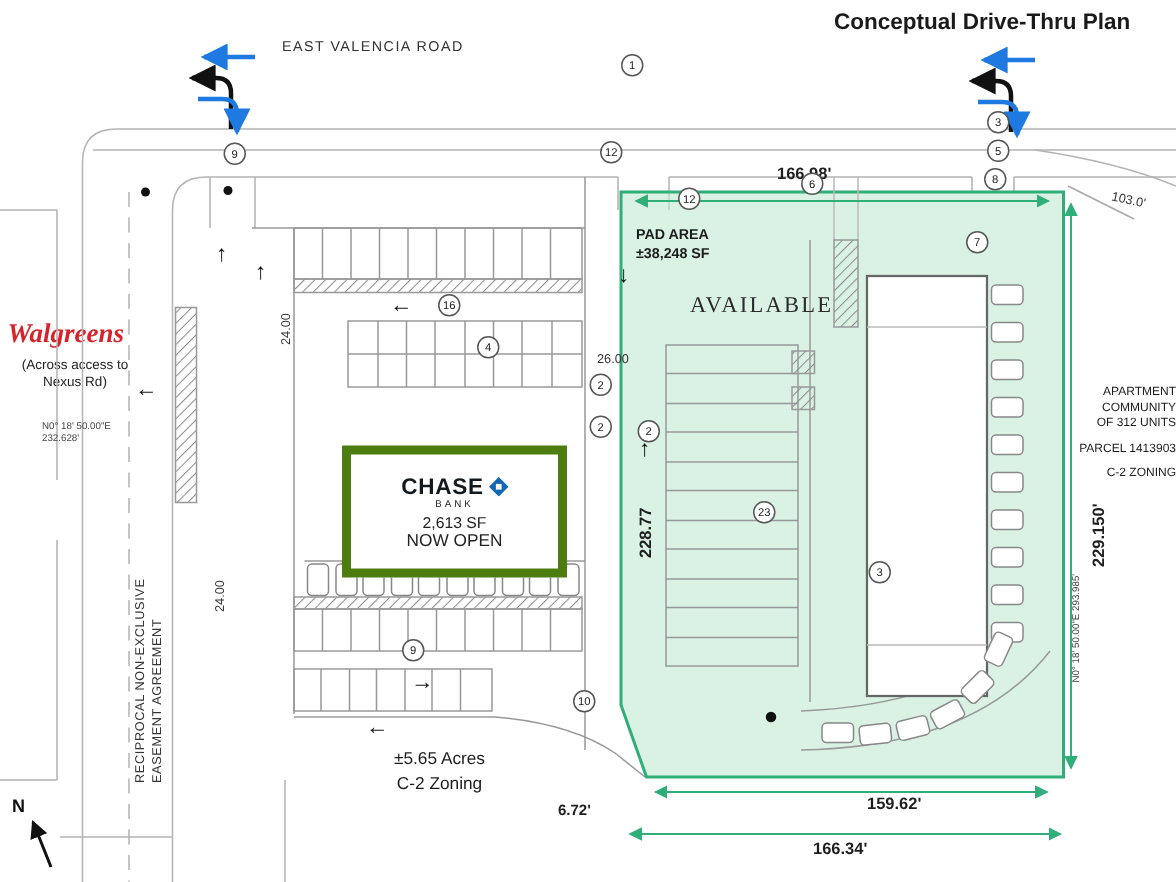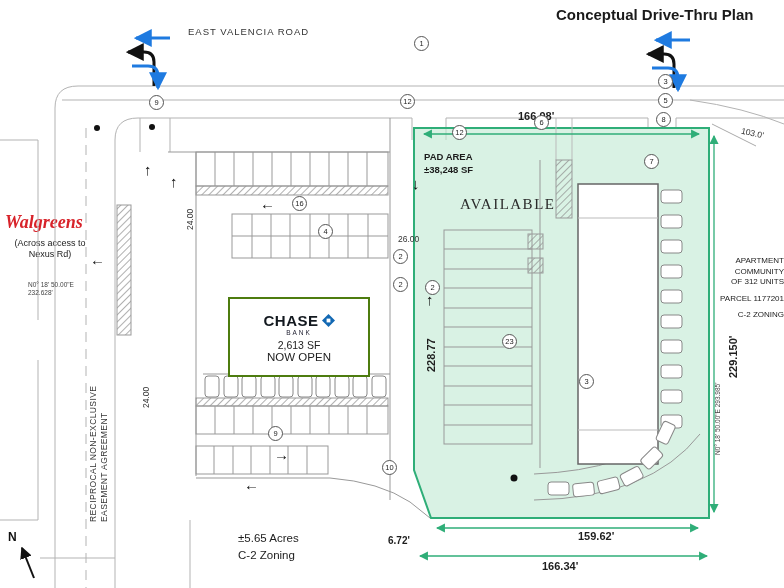--- a/index.html
+++ b/index.html
@@ -10,41 +10,41 @@
   .callout{position:absolute;width:13px;height:13px;border:1px solid #555;border-radius:50%;
            background:#fff;font-size:7.5px;line-height:13px;text-align:center;color:#222;z-index:5;}
   .flow{position:absolute;font-size:15px;font-weight:bold;color:#111;line-height:1;z-index:5;}
   .title{left:556px;top:6px;font-size:15px;font-weight:bold;color:#1a1a1a;}
   .roadlbl{left:188px;top:26px;font-size:9.5px;letter-spacing:1px;color:#333;}
   .wg-name{left:5px;top:212px;font-family:"Liberation Serif",serif;font-style:italic;font-weight:bold;
            font-size:18px;color:#d8232a;}
   .wg-note{left:6px;top:238px;width:88px;text-align:center;font-size:9px;line-height:11px;color:#222;}
   .easement{left:88px;top:522px;font-size:8.5px;letter-spacing:.4px;line-height:11px;color:#333;}
   .chase{position:absolute;left:228px;top:297px;width:138px;height:76px;background:#fff;
-         border:2px solid #4d7c0f;display:flex;flex-direction:column;align-items:center;
+         border:6px solid #4d7c0f;display:flex;flex-direction:column;align-items:center;
          justify-content:center;z-index:4;}
   .chase-row{display:flex;align-items:center;gap:3px;}
   .chase-name{font-size:15px;font-weight:bold;letter-spacing:.5px;color:#13191f;}
   .chase-sub{font-size:6.5px;letter-spacing:2px;color:#223;}
   .chase-sf{font-size:10.5px;margin-top:3px;}
   .chase-status{font-size:11.5px;font-weight:normal;}
   .padlbl{left:424px;top:150px;font-size:9.5px;font-weight:bold;line-height:13px;color:#1c1c1c;z-index:4;}
   .avail{left:460px;top:196px;font-size:15px;letter-spacing:1.5px;color:#2b2b2b;font-weight:500;z-index:4;font-family:Liberation Serif, serif;}
   .bldg{left:580px;top:286px;width:76px;text-align:center;font-size:8px;line-height:10px;
         color:#1c1c1c;white-space:normal;z-index:4;}
   .bldg span{display:block;}
   .bldg .sf{margin-top:14px;}
   .apt{left:710px;top:256px;width:74px;text-align:right;font-size:8px;line-height:10.5px;
        color:#1c1c1c;white-space:normal;}
   .apt span{display:block;}
   .apt .gap{margin-top:6px;}
   .dim{font-size:11px;font-weight:600;color:#1e1e1e;z-index:4;}
   .dimsm{font-size:8.5px;color:#333;z-index:4;}
   .survey{font-size:6.5px;line-height:8px;color:#444;z-index:4;}
-  .acres{left:238px;top:530px;width:110px;text-align:left;font-size:11.5px;line-height:17px;color:#1c1c1c;}
+  .acres{left:238px;top:498px;width:110px;text-align:center;font-size:11.5px;line-height:17px;color:#1c1c1c;}
   .acres span{display:block;}
   .compassN{left:8px;top:530px;font-size:12px;font-weight:bold;color:#111;}
   .block span{display:block;}
 </style>
 </head>
 <body>
 
 <div class="stage">
 
   <svg width="784" height="588" viewBox="0 0 784 588" style="position:absolute;left:0;top:0;z-index:1">
@@ -207,31 +207,31 @@
     <span>PAD AREA</span>
     <span>±38,248 SF</span>
   </div>
   <div class="t avail">AVAILABLE</div>
 
 
   <div class="t apt">
     <span>APARTMENT</span>
     <span>COMMUNITY</span>
     <span>OF 312 UNITS</span>
-    <span class="gap">PARCEL 1177201</span>
+    <span class="gap">PARCEL 1413903</span>
     <span class="gap">C-2 ZONING</span>
   </div>
 
   <div class="t dim" style="left:518px;top:110px">166.98'</div>
   <div class="t dimsm" style="left:741px;top:128px;transform:rotate(12deg)">103.0'</div>
   <div class="t dim rot" style="left:425px;top:372px">228.77</div>
   <div class="t dim rot" style="left:727px;top:378px">229.150'</div>
   <div class="t dim" style="left:578px;top:530px">159.62'</div>
   <div class="t dim" style="left:542px;top:560px">166.34'</div>
-  <div class="t dim" style="left:388px;top:535px;font-size:10px">6.72'</div>
+  <div class="t dim" style="left:372px;top:535px;font-size:10px">6.72'</div>
   <div class="t dimsm rot" style="left:185px;top:230px">24.00</div>
   <div class="t dimsm rot" style="left:141px;top:408px">24.00</div>
   <div class="t dimsm" style="left:398px;top:234px">26.00</div>
 
   <div class="t survey block" style="left:28px;top:281px">
     <span>N0° 18' 50.00"E</span>
     <span>232.628'</span>
   </div>
   <div class="t survey rot" style="left:714px;top:455px">N0° 18' 50.00"E  293.985'</div>
 

